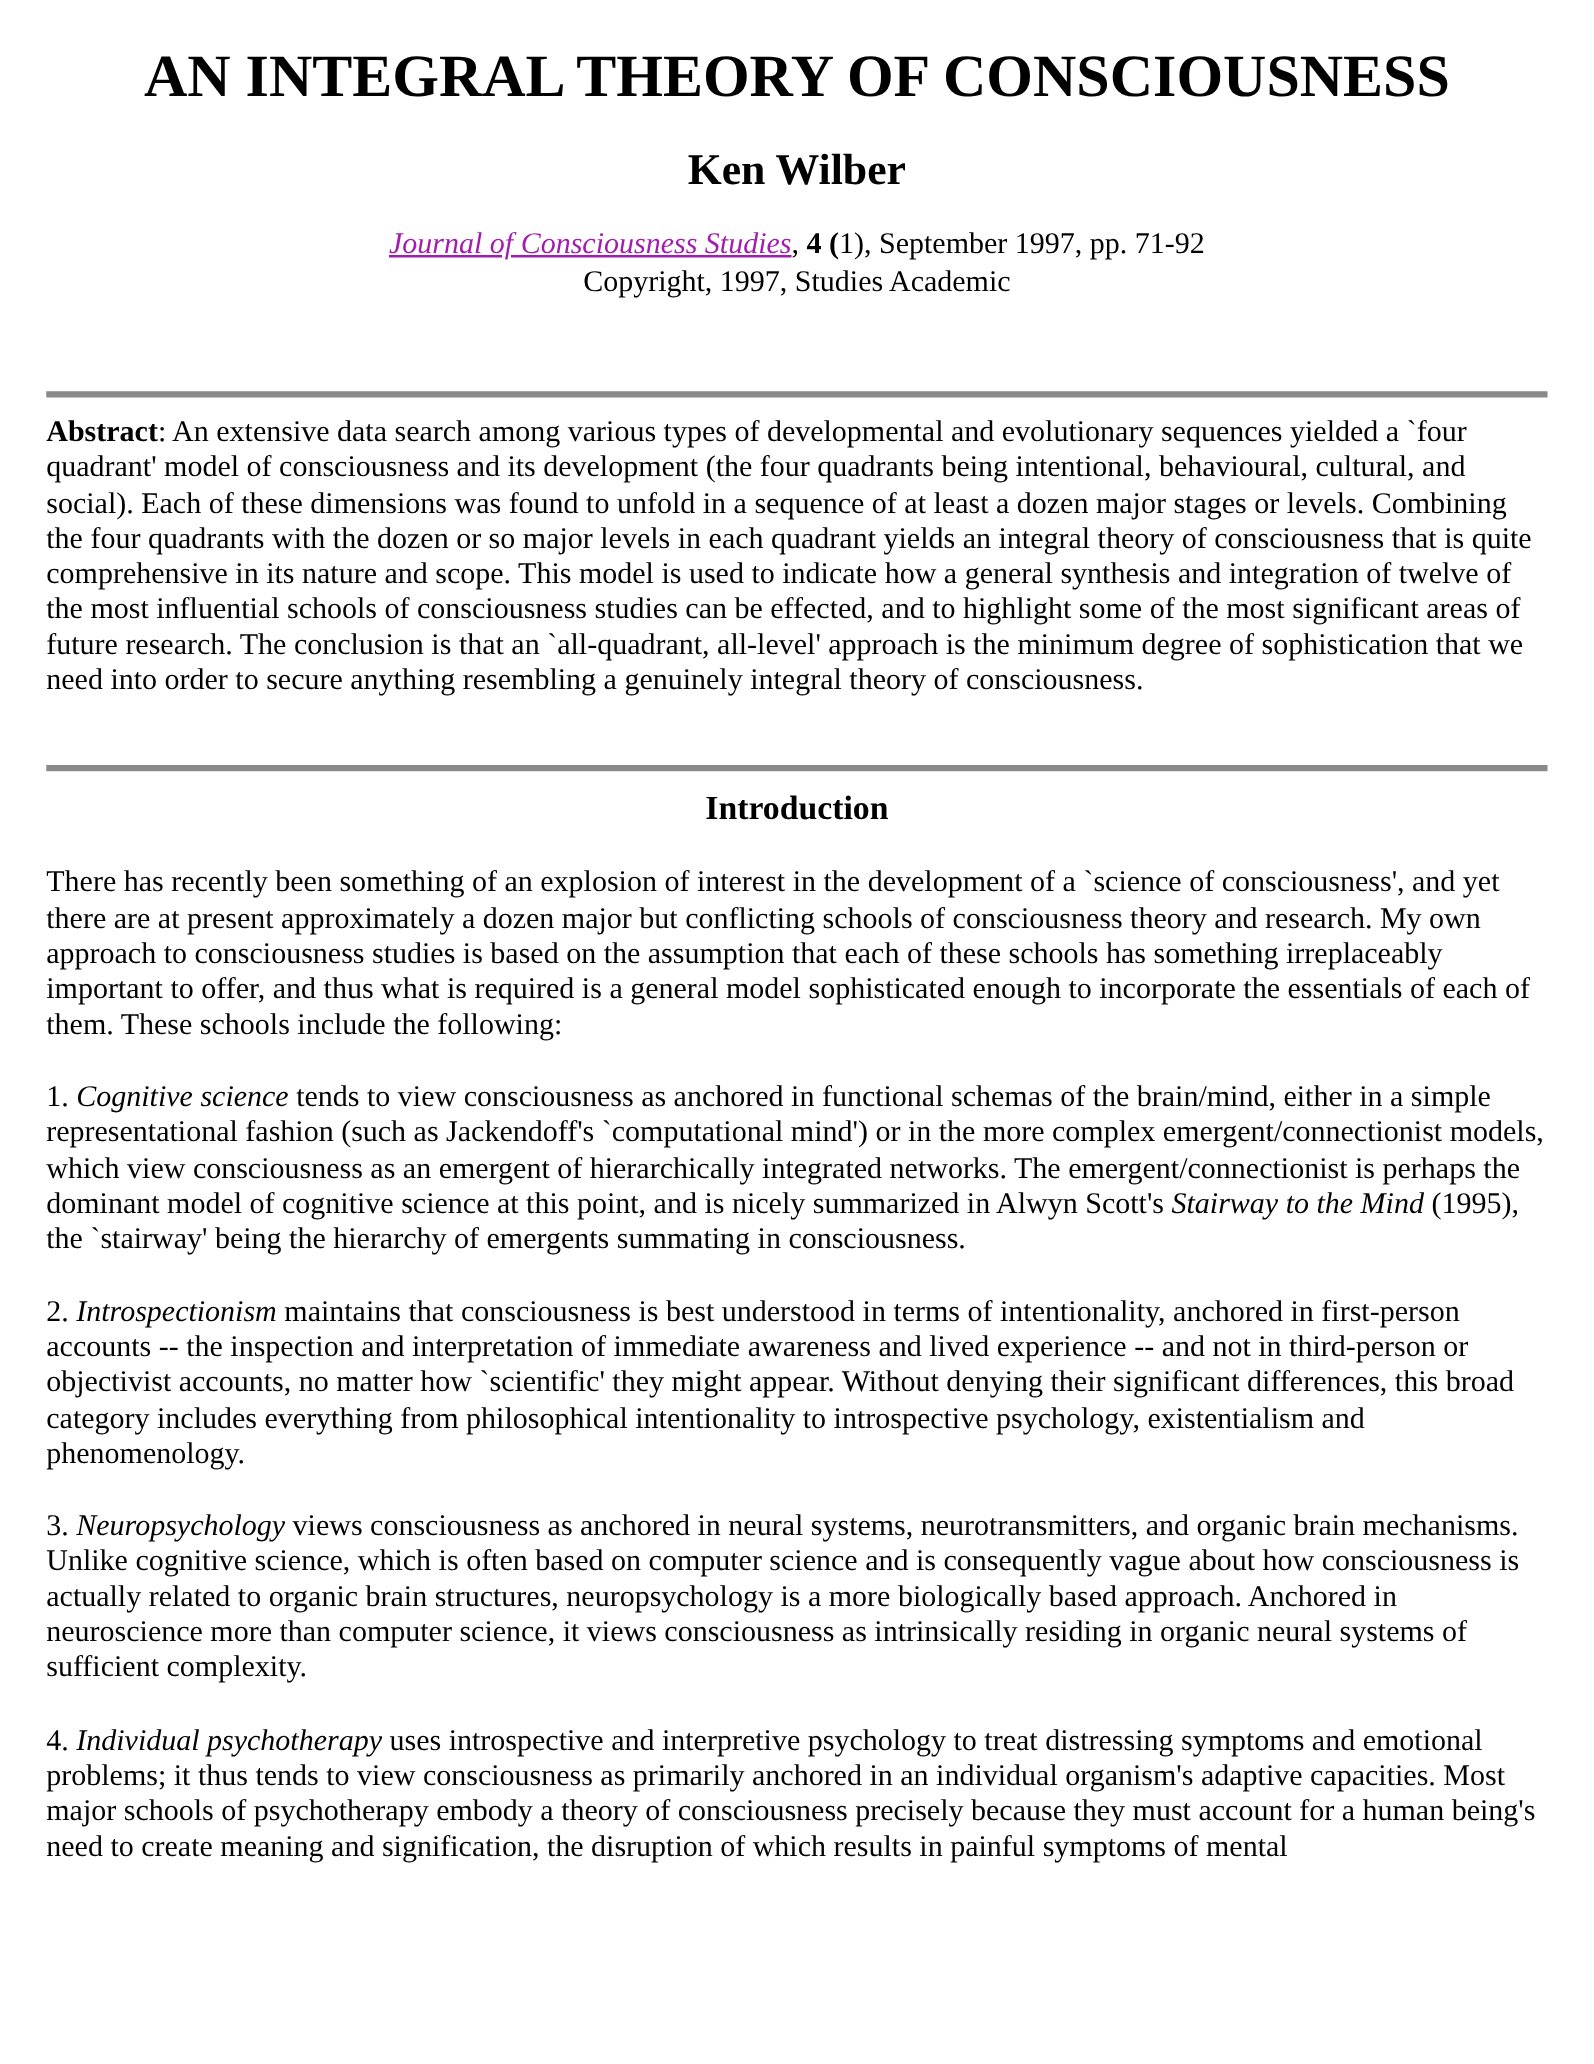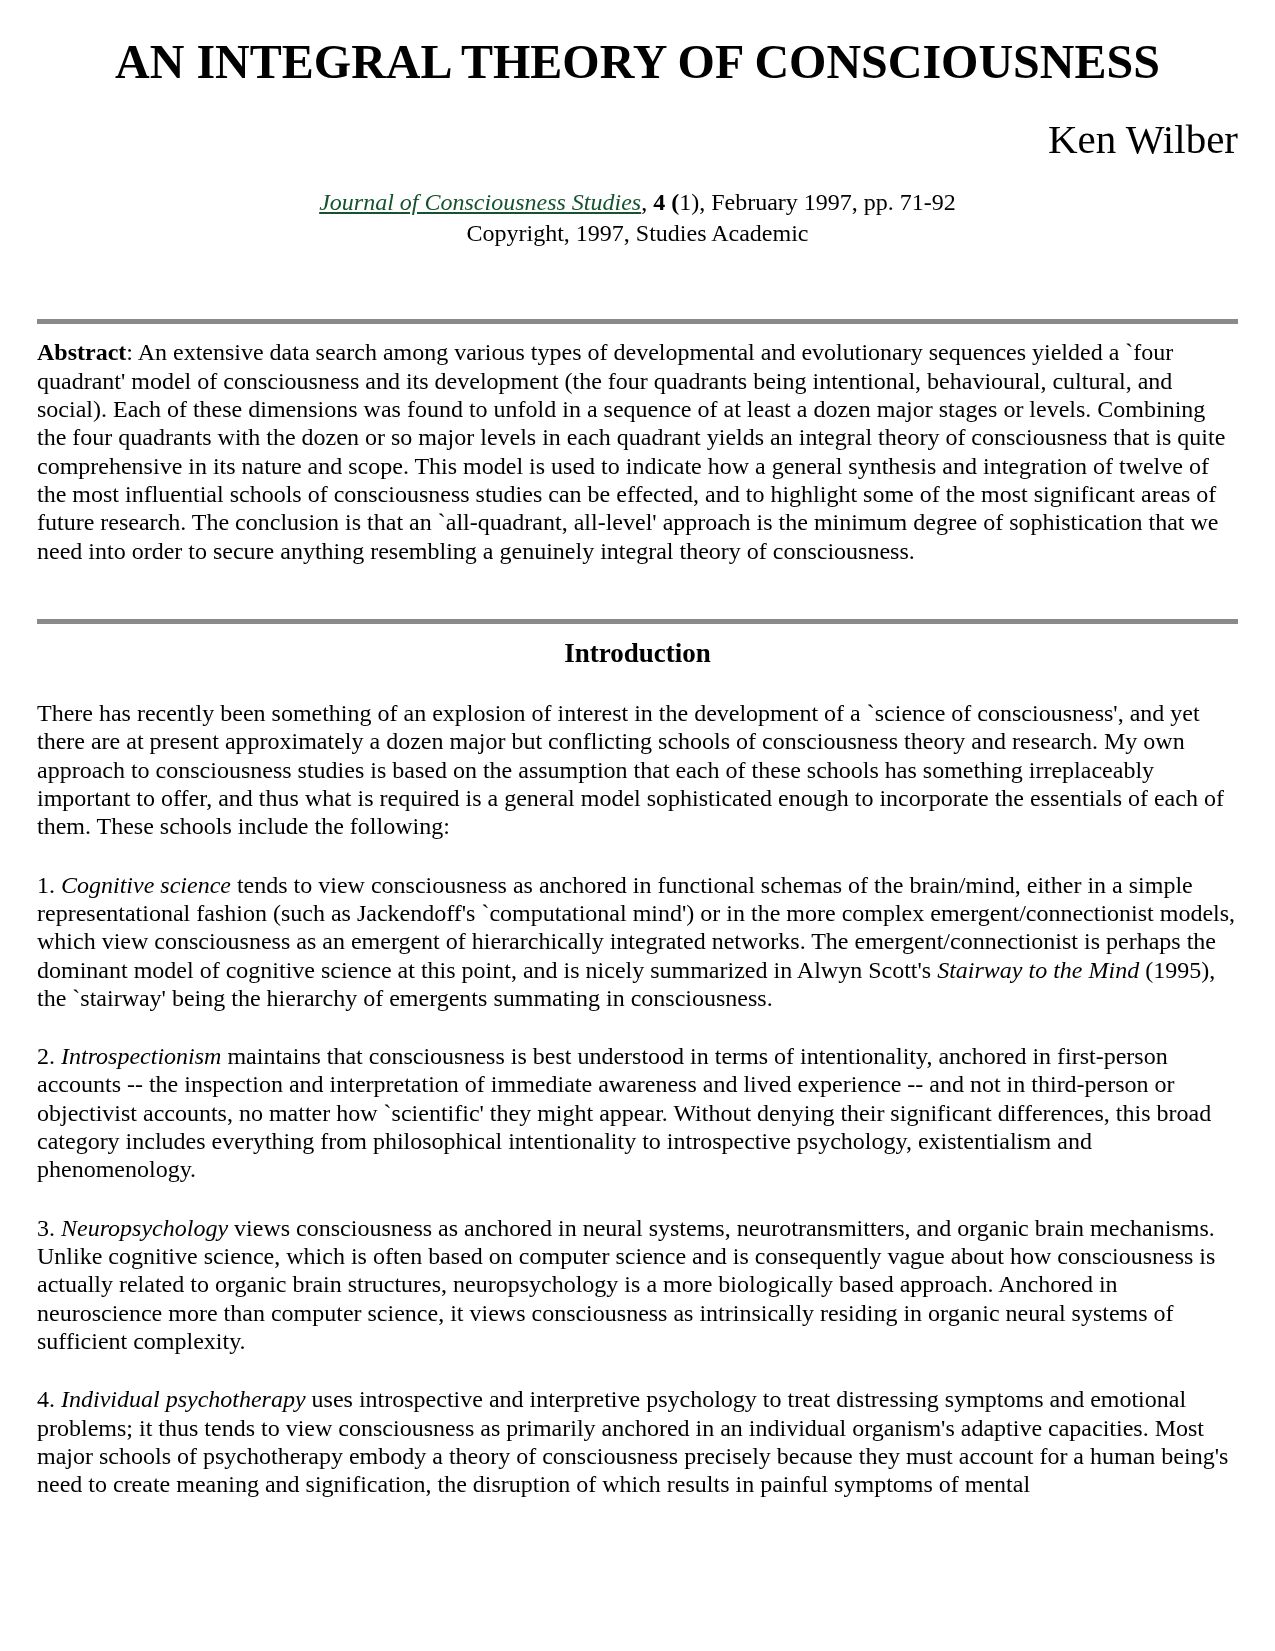--- a/index.html
+++ b/index.html
@@ -16,38 +16,38 @@
     overflow: hidden;
   }
   h1.title {
     font-size: 48px;
     line-height: 1.1;
     text-align: center;
     font-weight: bold;
     margin: 22px 0 28px 0;
   }
   h2.author {
-    font-size: 41px;
+    font-size: 35px;
     line-height: 1.1;
-    text-align: right;
-    font-weight: normal;
+    text-align: center;
+    font-weight: bold;
     margin: 0 0 26px 0;
   }
   p.citation {
     text-align: center;
     margin: 0;
     line-height: 1.2;
   }
   p.copyright {
     text-align: center;
     margin: 2px 0 0 0;
     line-height: 1.2;
   }
   a.journal-link {
-    color: #14532d;
+    color: #a21caf;
     font-style: italic;
   }
   .spacer-top { height: 58px; }
   hr.rule {
     border: none;
     height: 5px;
     background: #8a8a8a;
     margin: 14px 0;
   }
   p.abstract {
@@ -67,21 +67,21 @@
 </style>
 </head>
 <body>
 
 <div class="page">
 
   <h1 class="title">AN INTEGRAL THEORY OF CONSCIOUSNESS</h1>
 
   <h2 class="author">Ken Wilber</h2>
 
-  <p class="citation"><a href="#" class="journal-link">Journal of Consciousness Studies</a><span>, </span><b>4 (</b><span>1), February 1997, pp. 71-92</span></p>
+  <p class="citation"><a href="#" class="journal-link">Journal of Consciousness Studies</a><span>, </span><b>4 (</b><span>1), September 1997, pp. 71-92</span></p>
 
   <p class="copyright">Copyright, 1997, Studies Academic</p>
 
   <div class="spacer-top"></div>
 
   <hr class="rule">
 
   <p class="abstract"><b>Abstract</b><span>: An extensive data search among various types of developmental and evolutionary sequences yielded a `four quadrant' model of consciousness and its development (the four quadrants being intentional, behavioural, cultural, and social). Each of these dimensions was found to unfold in a sequence of at least a dozen major stages or levels. Combining the four quadrants with the dozen or so major levels in each quadrant yields an integral theory of consciousness that is quite comprehensive in its nature and scope. This model is used to indicate how a general synthesis and integration of twelve of the most influential schools of consciousness studies can be effected, and to highlight some of the most significant areas of future research. The conclusion is that an `all-quadrant, all-level' approach is the minimum degree of sophistication that we need into order to secure anything resembling a genuinely integral theory of consciousness.</span></p>
 
   <hr class="rule">

